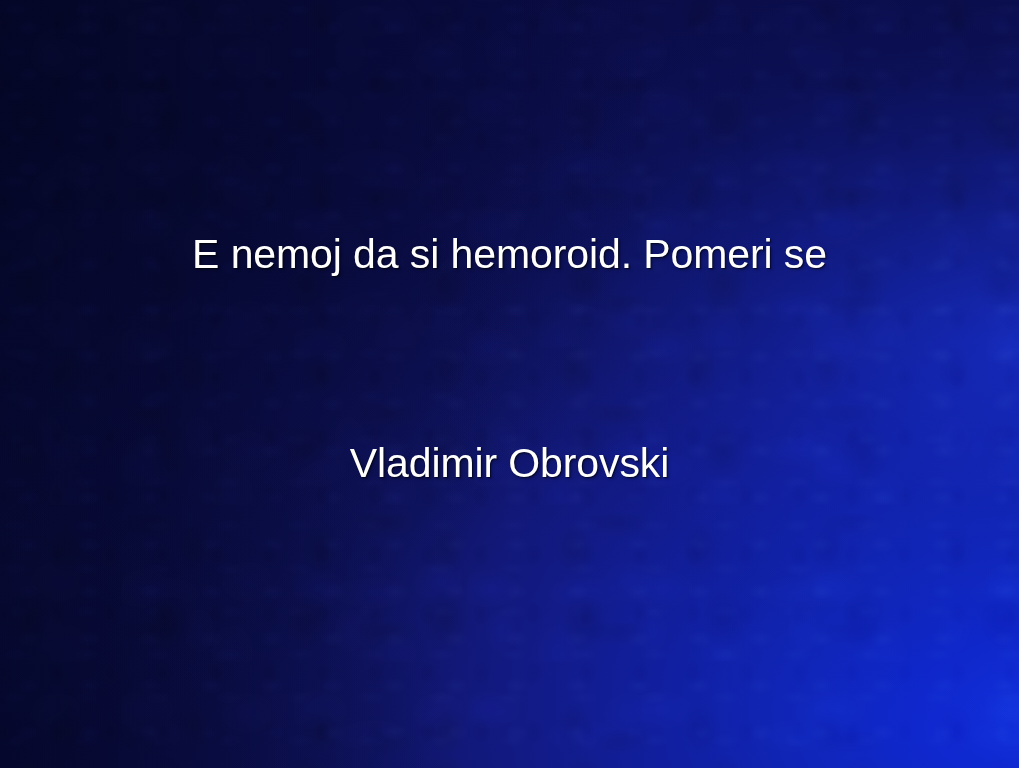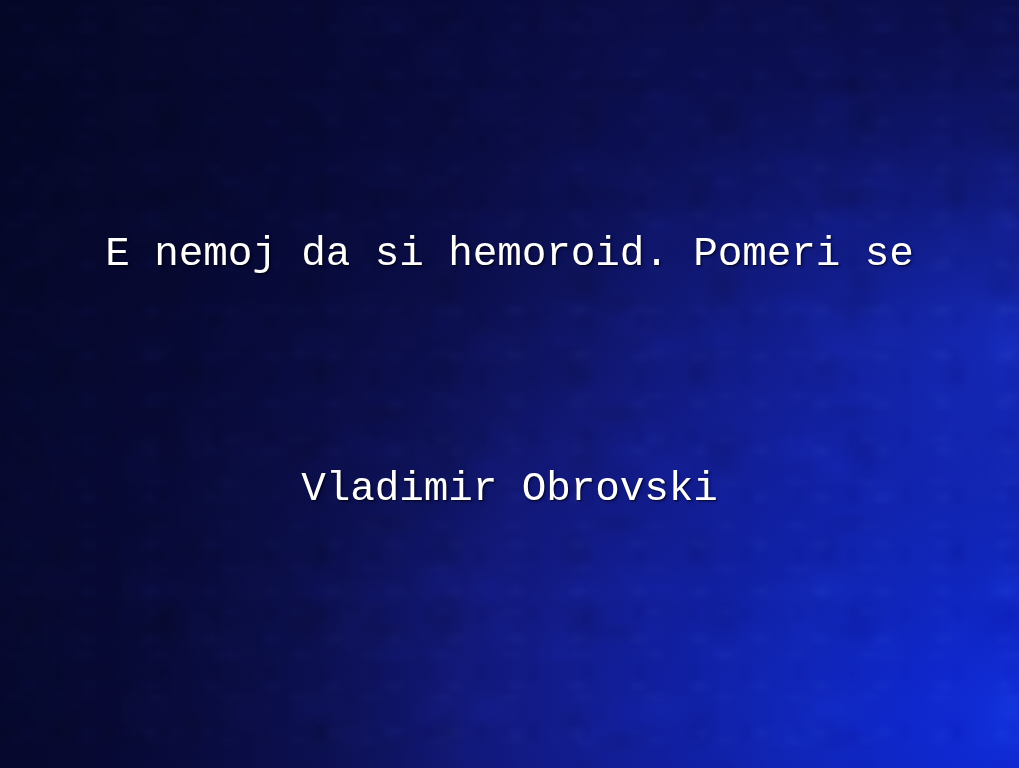--- a/index.html
+++ b/index.html
@@ -6,21 +6,21 @@
     margin: 0;
     padding: 0;
     background: #000;
   }
 
   .slide {
     position: relative;
     width: 1019px;
     height: 768px;
     overflow: hidden;
-    font-family: Liberation Mono, monospace;
+    font-family: Liberation Sans, sans-serif;
     background-color: #0a1050;
   }
 
   
   .bg-base {
     position: absolute;
     inset: 0;
     background: #081049;
   }
 
@@ -155,21 +155,20 @@
   .author-name {
     color: #ffffff;
     font-size: 41px;
     line-height: 53px;
     font-weight: 400;
     letter-spacing: -0.1px;
     white-space: nowrap;
     text-shadow:
       1px 1px 1px rgba(0,0,0,0.55),
       2px 2px 3px rgba(0,0,0,0.30);
-    margin-top: 26px;
   }
 </style>
 </head>
 <body>
 
 <div class="slide">
 
   <div class="bg-base"></div>
   <div class="bg-glow"></div>
   <div class="bg-glow2"></div>

